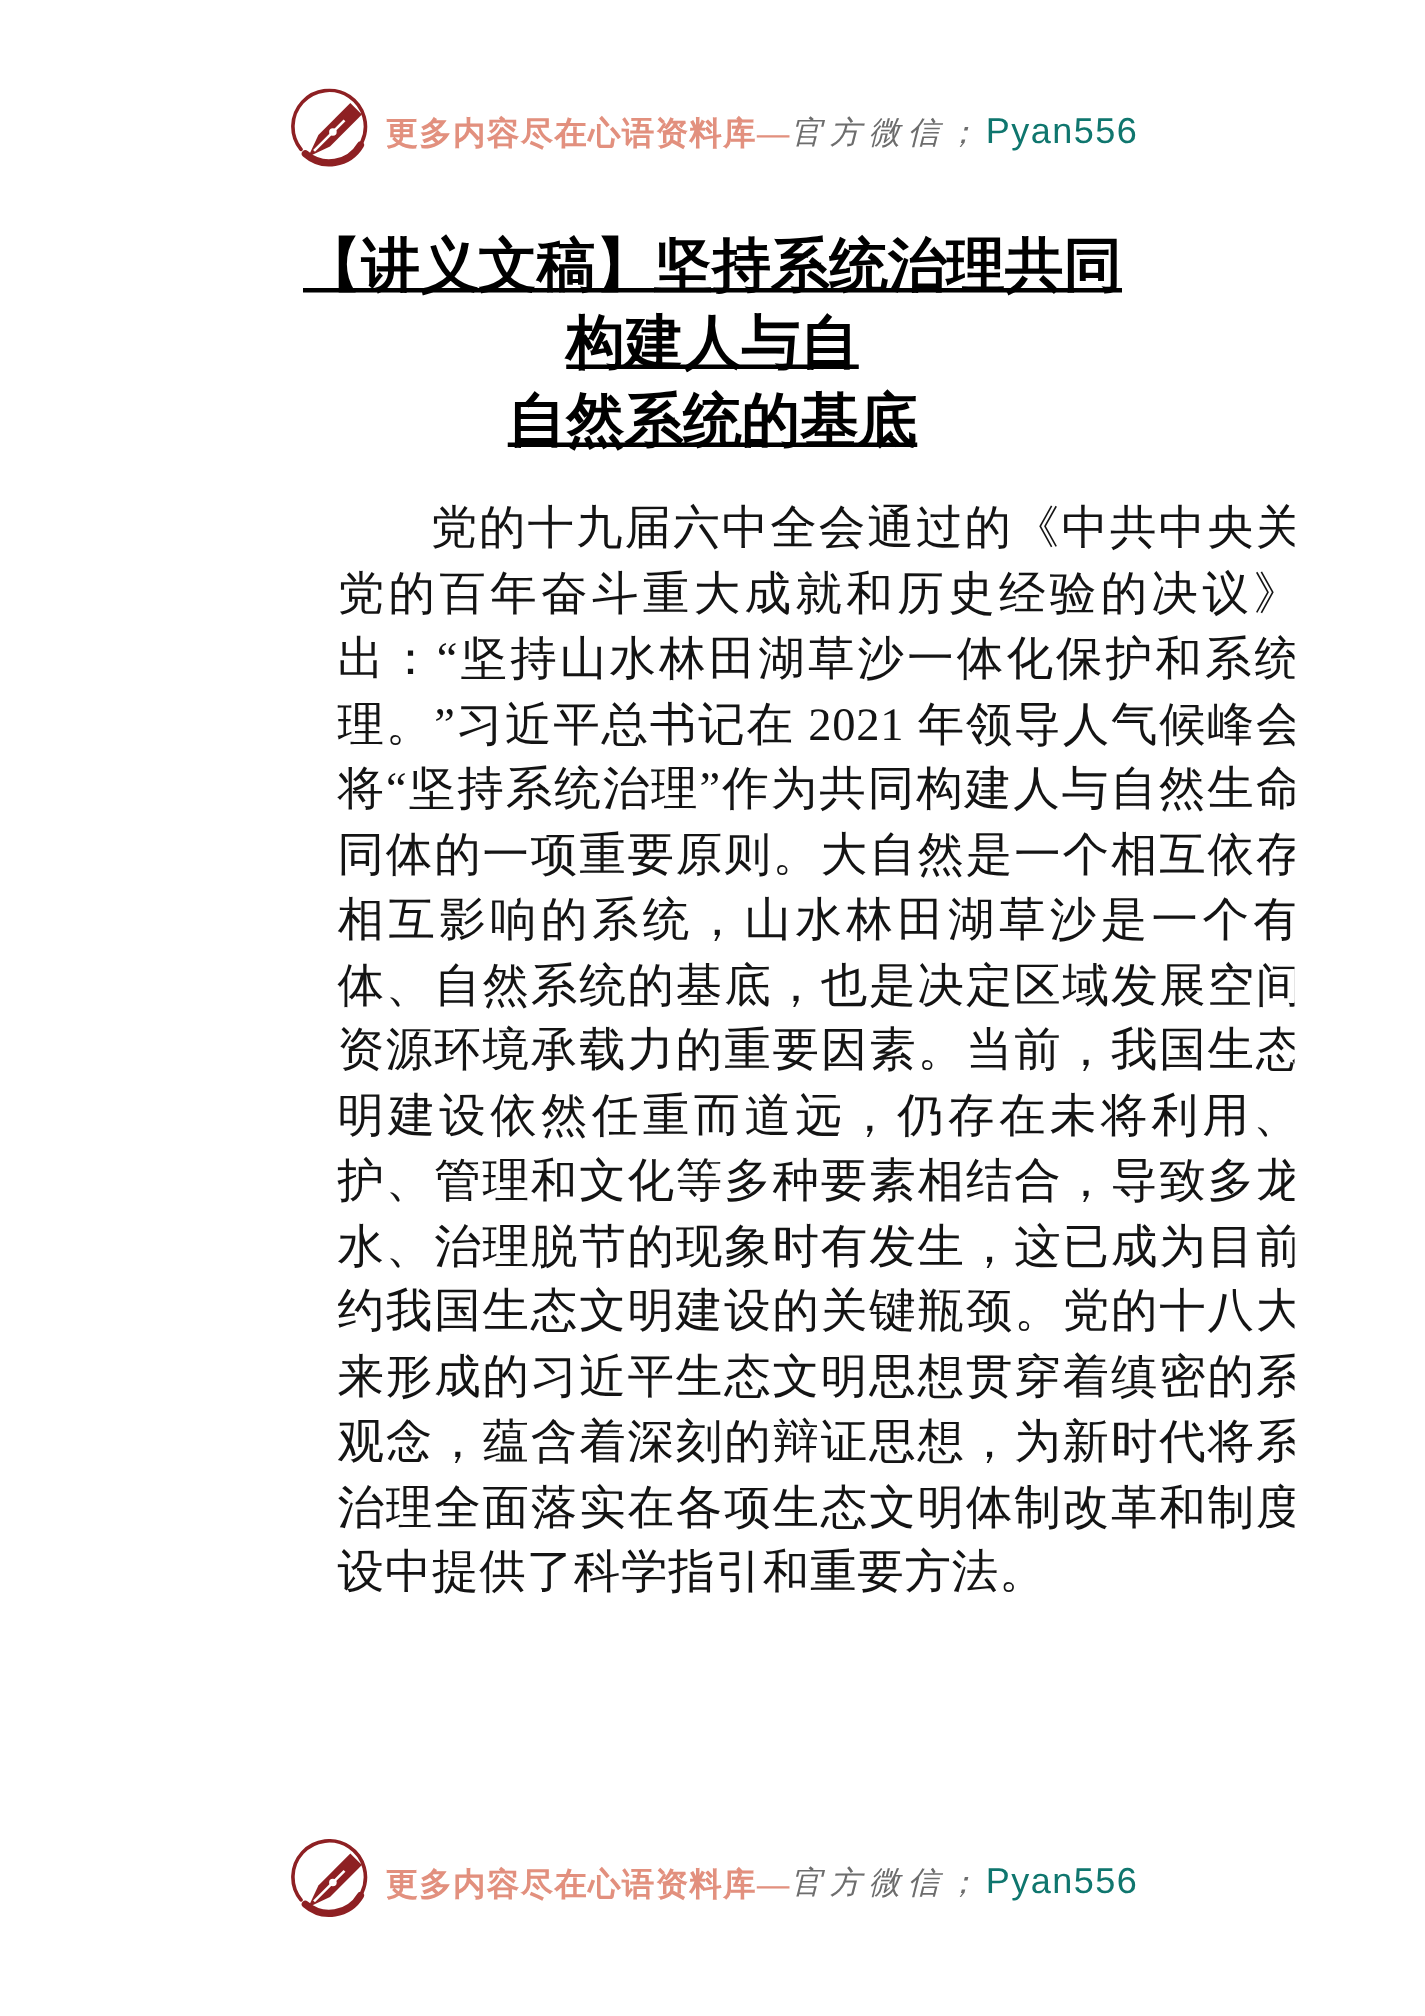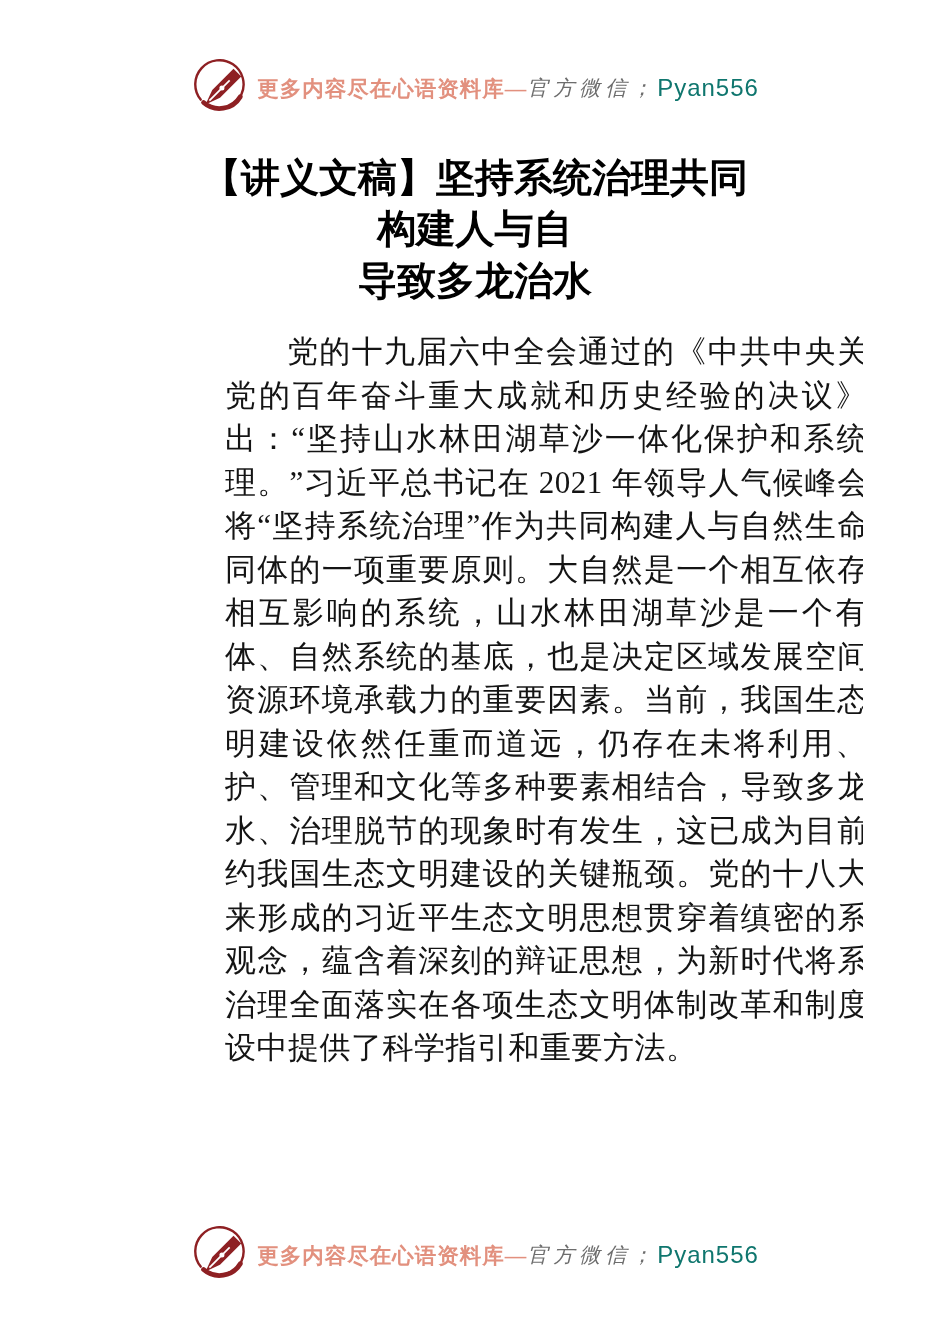--- a/index.html
+++ b/index.html
@@ -57,21 +57,21 @@
     top: 152px;
     left: 100px;
     right: 100px;
     text-align: center;
     font-family: "Liberation Sans", sans-serif;
     font-weight: bold;
     font-size: 39px;
     line-height: 1.32;
     color: #000000;
   }
-  .title-line { display: block; }
+  .title-line { display: block; text-decoration: underline; }
   .article {
     position: absolute;
     top: 330px;
     left: 138px;
     width: 676px;
     font-family: "Liberation Serif", serif;
     font-size: 31px;
     line-height: 43.5px;
     color: #141414;
     text-align: justify;
@@ -93,21 +93,21 @@
       <circle cx="32" cy="30" r="2.6" fill="#ffffff"></circle>
       <path d="M20 50 q8 4 16 0" fill="none" stroke="#8e2023" stroke-width="1.5" stroke-linecap="round"></path>
     </svg>
     <span class="wm-site">更多内容尽在心语资料库—</span>
     <span class="wm-label">官方微信；</span>
     <span class="wm-id">Pyan556</span>
   </div>
 
   <h1 class="title">
     <span class="title-line">【讲义文稿】坚持系统治理共同构建人与自</span>
-    <span class="title-line">导致多龙治水</span>
+    <span class="title-line">自然系统的基底</span>
   </h1>
 
   <p class="article">党的十九届六中全会通过的《中共中央关于党的百年奋斗重大成就和历史经验的决议》指出：“坚持山水林田湖草沙一体化保护和系统治理。”习近平总书记在 2021 年领导人气候峰会上将“坚持系统治理”作为共同构建人与自然生命共同体的一项重要原则。大自然是一个相互依存、相互影响的系统，山水林田湖草沙是一个有机体、自然系统的基底，也是决定区域发展空间和资源环境承载力的重要因素。当前，我国生态文明建设依然任重而道远，仍存在未将利用、保护、管理和文化等多种要素相结合，导致多龙治水、治理脱节的现象时有发生，这已成为目前制约我国生态文明建设的关键瓶颈。党的十八大以来形成的习近平生态文明思想贯穿着缜密的系统观念，蕴含着深刻的辩证思想，为新时代将系统治理全面落实在各项生态文明体制改革和制度建设中提供了科学指引和重要方法。</p>
 
   <div class="watermark watermark--bottom">
     <svg class="logo" viewBox="0 0 60 60" aria-hidden="true">
       <path d="M10 42 A 25 25 0 1 1 52 37" fill="none" stroke="#8e2023" stroke-width="2.5" stroke-linecap="round"></path>
       <path d="M51 39 A 25 25 0 0 1 13 45" fill="none" stroke="#8e2023" stroke-width="5" stroke-linecap="round"></path>
       <path d="M44 10 L22 32 L15 47 L30 40 L52 18 Z" fill="#8e2023"></path>
       <path d="M19 43 L40 22" stroke="#ffffff" stroke-width="1.8" fill="none"></path>

